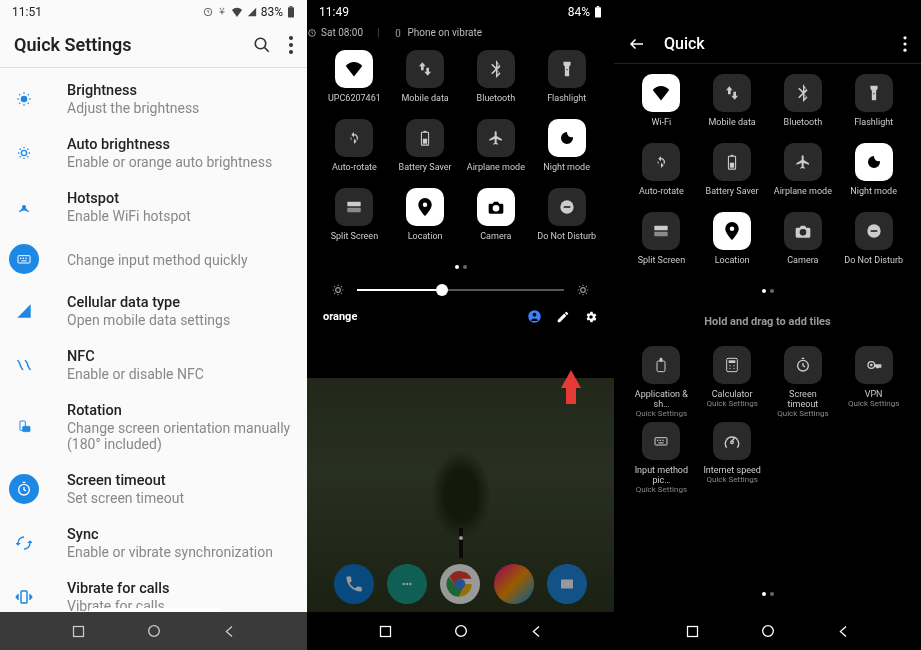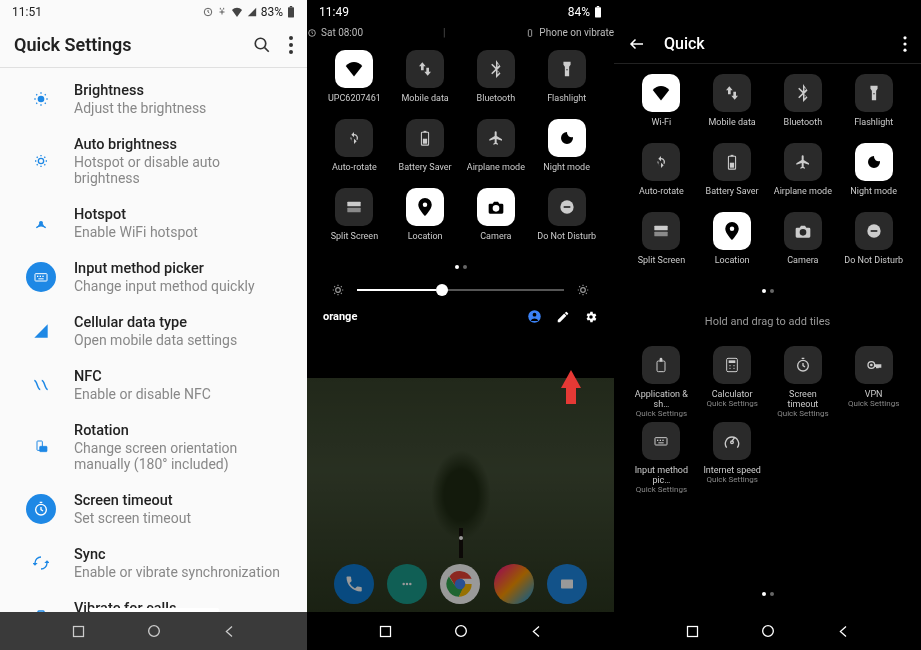--- a/index.html
+++ b/index.html
@@ -8,35 +8,35 @@
 .panel { width: 358px; height: 650px; position: relative; overflow: hidden; }
 
 
 .p1 { background: #fafafa; color: #222; }
 .status-bar { display: flex; justify-content: space-between; align-items: center; padding: 6px 12px; font-size: 12px; height: 24px; }
 .status-right { display: flex; gap: 4px; align-items: center; }
 .p1-header { display: flex; justify-content: space-between; align-items: center; padding: 10px 14px 12px; border-bottom: 1px solid #e0e0e0; }
 .p1-title { font-size: 18px; font-weight: 600; }
 .p1-actions { display: flex; gap: 18px; }
 .p1-list { padding: 4px 0; }
-.list-item { display: flex; align-items: center; padding: 10px 26px; gap: 18px; }
+.list-item { display: flex; align-items: center; padding: 10px 9px; gap: 28px; }
 .item-icon { width: 30px; height: 30px; display: flex; align-items: center; justify-content: center; flex-shrink: 0; }
 .item-icon.active { background: #1e88e5; border-radius: 50%; color: #fff; }
 .item-icon.inactive { color: #1e88e5; }
 .item-text { flex: 1; }
 .item-title { font-size: 14.5px; font-weight: 500; color: #222; }
 .item-sub { font-size: 14px; color: #888; margin-top: 1px; }
 .navbar { position: absolute; bottom: 0; left: 0; right: 0; height: 38px; background: #3a3a3a; display: flex; justify-content: center; align-items: center; gap: 60px; }
 .navbar .nav-icon { color: #ccc; }
 .home-indicator { position: absolute; bottom: 38px; left: 50%; transform: translateX(-50%); width: 130px; height: 4px; background: #fff; border-radius: 2px; }
 
 
 .p2 { background: #000; color: #fff; }
 .p2 .status-bar { color: #fff; }
-.p2-subheader { display: flex; justify-content: space-between; gap: 24px; font-size: 10px; color: #bbb; padding: 3px 0 8px; }
+.p2-subheader { display: flex; justify-content: flex-start; gap: 14px; font-size: 10px; color: #bbb; padding: 3px 0 8px; }
 .p2-subheader span { display: flex; align-items: center; gap: 4px; }
 .tile-grid { display: grid; grid-template-columns: repeat(4, 1fr); gap: 4px 12px; padding: 4px 18px; }
 .tile { display: flex; flex-direction: column; align-items: center; }
 .tile-btn { width: 38px; height: 38px; border-radius: 10px; background: #2a2a2a; display: flex; align-items: center; justify-content: center; color: #ccc; font-size: 16px; }
 .tile-btn.on { background: #fff; color: #000; }
 .tile-label { font-size: 9px; color: #ccc; margin-top: 5px; text-align: center; min-height: 22px; }
 .tile-sub { font-size: 8px; color: #888; }
 .pager { display: flex; justify-content: center; gap: 4px; padding: 8px 0; }
 .pager .dot { width: 4px; height: 4px; border-radius: 50%; background: #666; }
 .pager .dot.active { background: #fff; }
@@ -54,21 +54,21 @@
 .arrow-pointer { position: absolute; top: 370px; left: 254px; width: 0; height: 0; border-left: 10px solid transparent; border-right: 10px solid transparent; border-bottom: 18px solid #e53935; }
 .arrow-pointer::after { content:''; position:absolute; top:16px; left:-5px; width:10px; height:18px; background:#e53935; }
 .p2 .navbar { background: #000; }
 .p2 .navbar .nav-icon { color: #fff; }
 .home-dot { position:absolute; bottom:110px; left:50%; transform:translateX(-50%); width:4px; height:4px; background:#fff; border-radius:50%; opacity:0.6;}
 
 
 .p3 { background: #000; color: #fff; }
 .p3-header { display: flex; align-items: center; padding: 10px 14px; gap: 18px; border-bottom: 1px solid #222; }
 .p3-header .title { font-size: 16px; font-weight: 500; flex: 1; }
-.hint { text-align: center; font-size: 11px; color: #999; padding: 14px 0; }
+.hint { text-align: center; font-size: 11px; color: #999; padding: 14px 0; font-weight: bold; }
 .p3 .navbar { background: #000; }
 .p3 .navbar .nav-icon { color: #fff; }
 
 svg { display: block; }
 </style>
 </head>
 <body>
 
 <div class="container">
 
@@ -129,21 +129,21 @@
   </div>
         <div class="list-item">
     <div class="item-icon inactive">
             <svg width="16" height="16" viewBox="0 0 24 24" fill="none" stroke="currentColor" stroke-width="2">
               <circle cx="12" cy="12" r="4"></circle>
               <path d="M12 3v2M12 19v2M3 12h2M19 12h2M5.6 5.6l1.4 1.4M17 17l1.4 1.4M5.6 18.4L7 17M17 7l1.4-1.4"></path>
             </svg>
           </div>
     <div class="item-text">
       <div class="item-title">Auto brightness</div>
-      <div class="item-sub">Hotspot or disable auto brightness</div>
+      <div class="item-sub">Enable or orange auto brightness</div>
     </div>
   </div>
         <div class="list-item">
     <div class="item-icon inactive">
             <svg width="16" height="16" viewBox="0 0 24 24" fill="none" stroke="currentColor" stroke-width="2">
               <circle cx="12" cy="12" r="2" fill="currentColor"></circle>
               <path d="M8 16a6 6 0 018 0M5 19a10 10 0 0114 0"></path>
             </svg>
           </div>
     <div class="item-text">
@@ -155,21 +155,20 @@
     <div class="item-icon active">
             <svg width="16" height="16" viewBox="0 0 24 24" fill="currentColor">
               <rect x="3" y="7" width="18" height="11" rx="1" fill="none" stroke="currentColor" stroke-width="1.5"></rect>
               <rect x="6" y="10" width="2" height="2"></rect>
               <rect x="10" y="10" width="2" height="2"></rect>
               <rect x="14" y="10" width="2" height="2"></rect>
               <rect x="8" y="14" width="8" height="1.5"></rect>
             </svg>
           </div>
     <div class="item-text">
-      <div class="item-title">Input method picker</div>
       <div class="item-sub">Change input method quickly</div>
     </div>
   </div>
         <div class="list-item">
     <div class="item-icon inactive">
             <svg width="16" height="16" viewBox="0 0 24 24" fill="currentColor">
               <path d="M2 22L22 2v20H2z"></path>
             </svg>
           </div>
     <div class="item-text">

